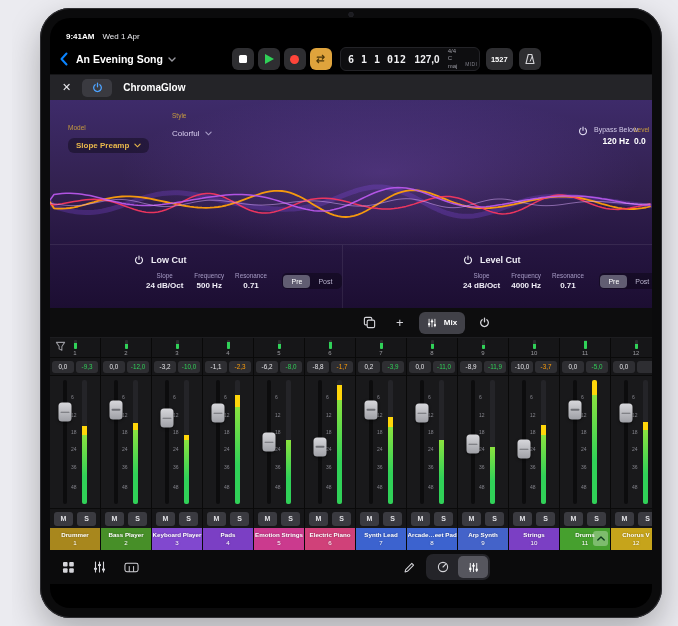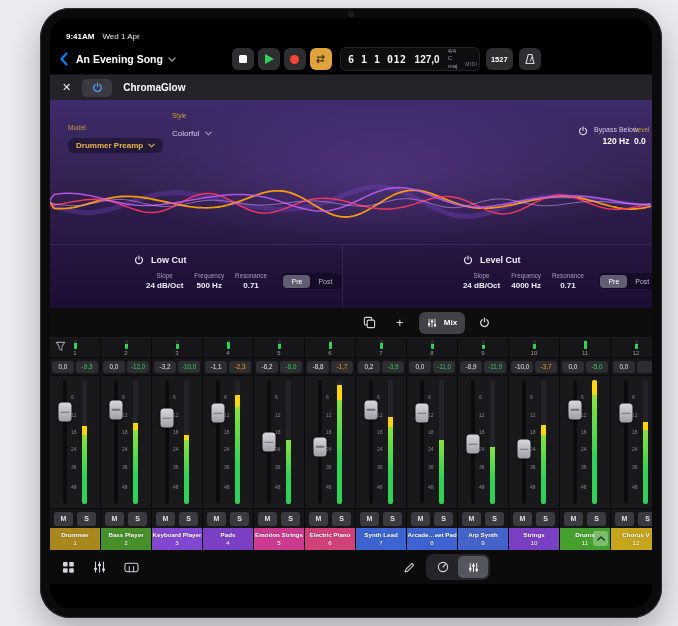--- a/index.html
+++ b/index.html
@@ -212,21 +212,21 @@
             <path d="M0 42 L4 46.7 L8 47.8 L12 48.9 L16 49.8 L20 50.7 L24 51.4 L28 51.9 L32 52.3 L36 52.5 L40 52.4 L44 52.2 L48 51.8 L52 51.1 L56 50.3 L60 49.3 L64 48.1 L68 46.8 L72 45.5 L76 44.0 L80 42.6 L84 41.2 L88 39.7 L92 38.4 L96 37.2 L100 36.1 L104 35.1 L108 34.3 L112 33.6 L116 33.2 L120 32.9 L124 32.8 L128 32.8 L132 33.1 L136 33.4 L140 33.9 L144 34.5 L148 35.2 L152 36.0 L156 36.9 L160 37.8 L164 38.7 L168 39.6 L172 40.5 L176 41.4 L180 42.3 L184 43.1 L188 43.9 L192 44.7 L196 45.4 L200 46.1 L204 46.7 L208 47.3 L212 47.8 L216 48.2 L220 48.6 L224 48.9 L228 49.1 L232 49.2 L236 49.2 L240 49.1 L244 48.9 L248 48.5 L252 48.0 L256 47.3 L260 46.5 L264 45.6 L268 44.5 L272 43.3 L276 41.9 L280 40.5 L284 39.0 L288 37.5 L292 35.9 L296 34.4 L300 32.9 L304 31.5 L308 30.2 L312 29.1 L316 28.2 L320 27.5 L324 27.1 L328 26.9 L332 27.0 L336 27.4 L340 28.1 L344 29.1 L348 30.3 L352 31.8 L356 33.4 L360 35.3 L364 37.3 L368 39.4 L372 41.5 L376 43.6 L380 45.7 L384 47.7 L388 49.6 L392 51.3 L396 52.8 L400 54.0 L404 55.0 L408 55.7 L412 56.2 L416 56.3 L420 56.2 L424 55.9 L428 55.2 L432 54.4 L436 53.4 L440 52.3 L444 51.0 L448 49.6 L452 48.2 L456 46.7 L460 45.3 L464 43.9 L468 42.6 L472 41.4 L476 40.3 L480 39.3 L484 38.5 L488 37.7 L492 37.2 L496 36.7 L500 36.4 L504 36.2 L508 36.1 L512 36.2 L516 36.3 L520 36.5 L524 36.7 L528 37.1 L532 37.4 L536 37.9 L540 38.3 L544 38.8 L548 39.3 L552 39.9 L556 40.4 L560 41.0 L564 41.6 L568 42.1 L572 42.7 L576 43.2 L580 43.8 L584 44.3 L588 44.7 L592 45.2 L596 45.5 L600 45.7" fill="none" stroke="#8a4ff0" stroke-width="5" opacity="0.26" stroke-linejoin="round" stroke-linecap="round"></path>
             <path d="M0 42 L4 48.3 L8 48.6 L12 48.7 L16 48.4 L20 48.0 L24 47.3 L28 46.5 L32 45.5 L36 44.4 L40 43.2 L44 42.1 L48 40.9 L52 39.9 L56 38.9 L60 38.1 L64 37.4 L68 36.9 L72 36.5 L76 36.4 L80 36.4 L84 36.6 L88 36.9 L92 37.4 L96 38.0 L100 38.7 L104 39.5 L108 40.3 L112 41.1 L116 42.0 L120 42.9 L124 43.7 L128 44.5 L132 45.3 L136 46.0 L140 46.6 L144 47.1 L148 47.5 L152 47.7 L156 47.8 L160 47.7 L164 47.4 L168 47.0 L172 46.3 L176 45.5 L180 44.4 L184 43.2 L188 41.9 L192 40.4 L196 38.9 L200 37.4 L204 35.9 L208 34.5 L212 33.2 L216 32.2 L220 31.4 L224 30.9 L228 30.8 L232 31.0 L236 31.7 L240 32.7 L244 34.1 L248 35.8 L252 37.8 L256 40.0 L260 42.4 L264 44.9 L268 47.3 L272 49.6 L276 51.7 L280 53.6 L284 55.1 L288 56.2 L292 56.8 L296 57.0 L300 56.7 L304 55.9 L308 54.6 L312 53.0 L316 51.0 L320 48.8 L324 46.3 L328 43.9 L332 41.4 L336 39.0 L340 36.7 L344 34.7 L348 33.1 L352 31.8 L356 30.8 L360 30.3 L364 30.2 L368 30.5 L372 31.1 L376 32.0 L380 33.2 L384 34.6 L388 36.1 L392 37.8 L396 39.4 L400 41.0 L404 42.5 L408 43.9 L412 45.1 L416 46.1 L420 47.0 L424 47.6 L428 48.0 L432 48.2 L436 48.2 L440 48.0 L444 47.6 L448 47.2 L452 46.6 L456 45.9 L460 45.1 L464 44.3 L468 43.4 L472 42.5 L476 41.6 L480 40.7 L484 39.9 L488 39.1 L492 38.4 L496 37.8 L500 37.2 L504 36.8 L508 36.6 L512 36.5 L516 36.5 L520 36.8 L524 37.2 L528 37.7 L532 38.5 L536 39.3 L540 40.3 L544 41.4 L548 42.6 L552 43.8 L556 44.9 L560 46.0 L564 47.0 L568 47.8 L572 48.4 L576 48.8 L580 49.0 L584 49.0 L588 48.7 L592 48.2 L596 47.5 L600 46.5" fill="none" stroke="#ff9f0a" stroke-width="1.8" opacity="0.95" stroke-linejoin="round" stroke-linecap="round"></path>
             <path d="M0 44 L4 44.8 L8 44.3 L12 43.7 L16 43.0 L20 42.3 L24 41.6 L28 40.9 L32 40.3 L36 39.8 L40 39.5 L44 39.3 L48 39.4 L52 39.8 L56 40.4 L60 41.3 L64 42.3 L68 43.6 L72 45.0 L76 46.5 L80 47.9 L84 49.3 L88 50.5 L92 51.5 L96 52.2 L100 52.5 L104 52.4 L108 51.9 L112 51.0 L116 49.7 L120 48.1 L124 46.2 L128 44.1 L132 42.0 L136 39.9 L140 37.9 L144 36.2 L148 34.9 L152 33.9 L156 33.4 L160 33.4 L164 34.0 L168 34.9 L172 36.3 L176 38.1 L180 40.1 L184 42.2 L188 44.4 L192 46.5 L196 48.5 L200 50.2 L204 51.5 L208 52.4 L212 52.9 L216 53.0 L220 52.7 L224 52.0 L228 50.9 L232 49.6 L236 48.1 L240 46.5 L244 44.9 L248 43.3 L252 41.9 L256 40.7 L260 39.6 L264 38.9 L268 38.4 L272 38.2 L276 38.2 L280 38.6 L284 39.1 L288 39.8 L292 40.6 L296 41.6 L300 42.6 L304 43.7 L308 44.7 L312 45.7 L316 46.6 L320 47.4 L324 48.0 L328 48.5 L332 48.9 L336 49.0 L340 48.9 L344 48.6 L348 48.0 L352 47.3 L356 46.4 L360 45.3 L364 44.1 L368 42.8 L372 41.5 L376 40.2 L380 39.0 L384 38.0 L388 37.2 L392 36.7 L396 36.5 L400 36.6 L404 37.2 L408 38.0 L412 39.2 L416 40.7 L420 42.5 L424 44.3 L428 46.3 L432 48.1 L436 49.9 L440 51.4 L444 52.6 L448 53.5 L452 53.9 L456 53.8 L460 53.3 L464 52.3 L468 50.9 L472 49.2 L476 47.3 L480 45.2 L484 43.1 L488 41.1 L492 39.2 L496 37.6 L500 36.4 L504 35.5 L508 35.1 L512 35.0 L516 35.5 L520 36.2 L524 37.4 L528 38.7 L532 40.2 L536 41.9 L540 43.5 L544 45.0 L548 46.4 L552 47.5 L556 48.4 L560 49.0 L564 49.3 L568 49.4 L572 49.1 L576 48.7 L580 48.1 L584 47.3 L588 46.5 L592 45.6 L596 44.8 L600 44.1" fill="none" stroke="#ff375f" stroke-width="1.5" opacity="0.9" stroke-linejoin="round" stroke-linecap="round"></path>
             <path d="M0 40 L4 34.5 L8 33.9 L12 33.5 L16 33.3 L20 33.3 L24 33.4 L28 33.8 L32 34.2 L36 34.9 L40 35.6 L44 36.5 L48 37.5 L52 38.5 L56 39.5 L60 40.5 L64 41.4 L68 42.3 L72 43.2 L76 43.9 L80 44.5 L84 44.9 L88 45.2 L92 45.4 L96 45.5 L100 45.4 L104 45.2 L108 44.9 L112 44.6 L116 44.1 L120 43.6 L124 43.0 L128 42.3 L132 41.7 L136 41.0 L140 40.3 L144 39.6 L148 38.9 L152 38.3 L156 37.6 L160 37.0 L164 36.5 L168 36.0 L172 35.5 L176 35.1 L180 34.8 L184 34.6 L188 34.5 L192 34.5 L196 34.7 L200 34.9 L204 35.4 L208 35.9 L212 36.7 L216 37.5 L220 38.5 L224 39.6 L228 40.8 L232 42.1 L236 43.4 L240 44.7 L244 46.0 L248 47.2 L252 48.3 L256 49.3 L260 50.1 L264 50.7 L268 51.0 L272 51.1 L276 50.9 L280 50.4 L284 49.6 L288 48.6 L292 47.3 L296 45.8 L300 44.2 L304 42.3 L308 40.5 L312 38.5 L316 36.6 L320 34.8 L324 33.0 L328 31.5 L332 30.2 L336 29.1 L340 28.3 L344 27.8 L348 27.6 L352 27.7 L356 28.0 L360 28.7 L364 29.6 L368 30.8 L372 32.1 L376 33.5 L380 35.1 L384 36.7 L388 38.3 L392 39.8 L396 41.3 L400 42.6 L404 43.8 L408 44.8 L412 45.6 L416 46.3 L420 46.7 L424 47.0 L428 47.0 L432 46.9 L436 46.7 L440 46.3 L444 45.7 L448 45.1 L452 44.5 L456 43.7 L460 43.0 L464 42.2 L468 41.5 L472 40.7 L476 40.0 L480 39.4 L484 38.7 L488 38.2 L492 37.6 L496 37.2 L500 36.8 L504 36.5 L508 36.2 L512 36.0 L516 35.9 L520 35.9 L524 35.9 L528 36.1 L532 36.3 L536 36.6 L540 37.0 L544 37.5 L548 38.0 L552 38.7 L556 39.3 L560 40.0 L564 40.8 L568 41.5 L572 42.2 L576 42.9 L580 43.5 L584 44.0 L588 44.4 L592 44.7 L596 44.9 L600 44.9" fill="none" stroke="#bf5af2" stroke-width="1.5" opacity="0.9" stroke-linejoin="round" stroke-linecap="round"></path>
             <path d="M0 43 L4 43.9 L8 44.4 L12 44.9 L16 45.3 L20 45.6 L24 45.6 L28 45.5 L32 45.1 L36 44.6 L40 43.9 L44 43.2 L48 42.3 L52 41.5 L56 40.7 L60 40.1 L64 39.7 L68 39.4 L72 39.5 L76 39.8 L80 40.3 L84 41.0 L88 41.9 L92 42.9 L96 43.8 L100 44.7 L104 45.5 L108 46.1 L112 46.5 L116 46.6 L120 46.4 L124 46.1 L128 45.5 L132 44.8 L136 43.9 L140 43.1 L144 42.2 L148 41.5 L152 40.9 L156 40.4 L160 40.2 L164 40.2 L168 40.3 L172 40.7 L176 41.2 L180 41.7 L184 42.4 L188 43.0 L192 43.6 L196 44.1 L200 44.5 L204 44.9 L208 45.0 L212 45.1 L216 44.9 L220 44.7 L224 44.4 L228 44.0 L232 43.5 L236 43.0 L240 42.5 L244 42.0 L248 41.6 L252 41.2 L256 41.0 L260 40.9 L264 40.9 L268 41.1 L272 41.4 L276 41.9 L280 42.4 L284 43.1 L288 43.7 L292 44.4 L296 45.0 L300 45.6 L304 45.9 L308 46.1 L312 46.1 L316 45.8 L320 45.3 L324 44.7 L328 43.8 L332 42.9 L336 41.9 L340 40.9 L344 40.0 L348 39.3 L352 38.9 L356 38.7 L360 38.8 L364 39.3 L368 40.0 L372 40.9 L376 42.0 L380 43.3 L384 44.5 L388 45.6 L392 46.5 L396 47.2 L400 47.6 L404 47.7 L408 47.5 L412 46.9 L416 46.1 L420 45.0 L424 43.9 L428 42.7 L432 41.6 L436 40.6 L440 39.8 L444 39.2 L448 39.0 L452 39.0 L456 39.3 L460 39.9 L464 40.6 L468 41.5 L472 42.4 L476 43.3 L480 44.1 L484 44.8 L488 45.3 L492 45.6 L496 45.7 L500 45.6 L504 45.4 L508 45.0 L512 44.5 L516 43.9 L520 43.3 L524 42.8 L528 42.3 L532 41.9 L536 41.7 L540 41.5 L544 41.4 L548 41.5 L552 41.6 L556 41.9 L560 42.2 L564 42.5 L568 42.8 L572 43.1 L576 43.4 L580 43.7 L584 43.9 L588 44.0 L592 44.0 L596 44.0 L600 43.9" fill="none" stroke="#e0b0ff" stroke-width="1" opacity="0.5" stroke-linejoin="round" stroke-linecap="round"></path>
           </svg>
 
         <div class="ctrl ctrl-model">
           <div class="ctrl-label">Model</div>
           <button class="select">
-            <span>Drummer Preamp</span>
+            <span>Slope Preamp</span>
             <svg width="7" height="5" viewBox="0 0 8 5">
                 <path d="M1 1 l3 3 3-3" stroke="currentColor" stroke-width="1.3" fill="none" stroke-linecap="round"></path>
               </svg>
           </button>
         </div>
 
         <div class="ctrl ctrl-style">
           <div class="ctrl-label">Style</div>
           <button class="select plain">
             <span>Colorful</span>

